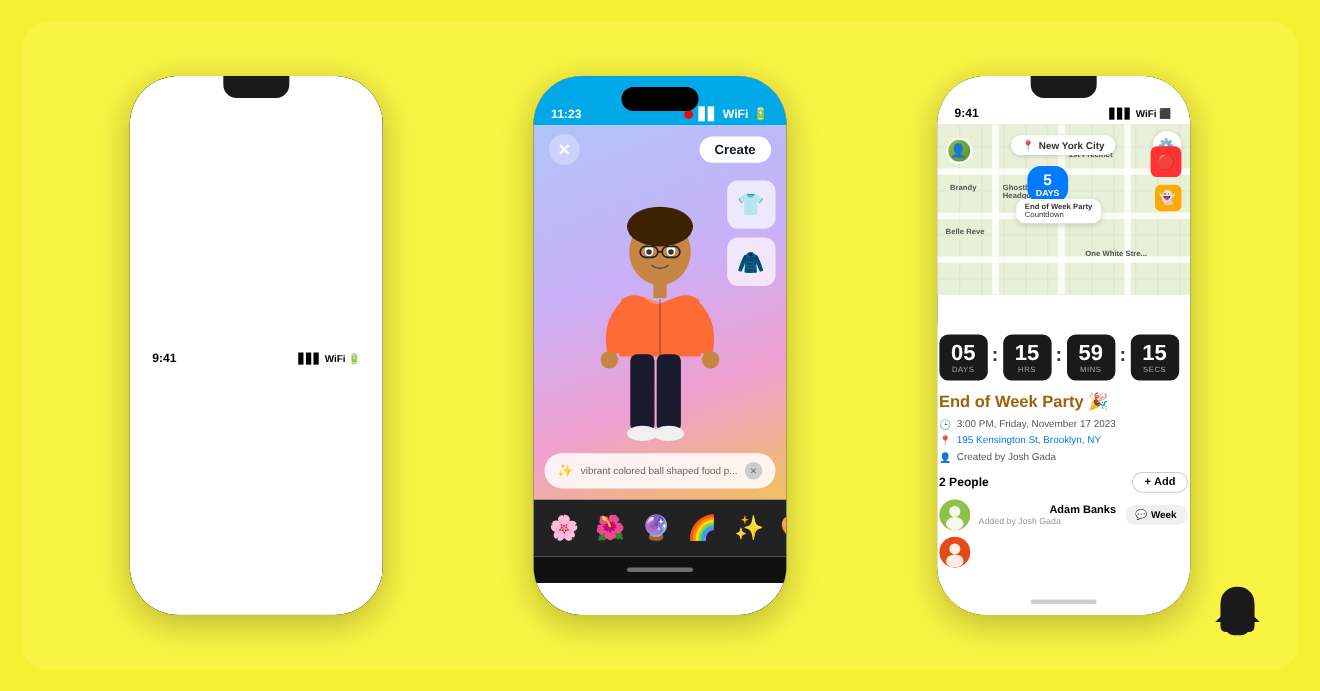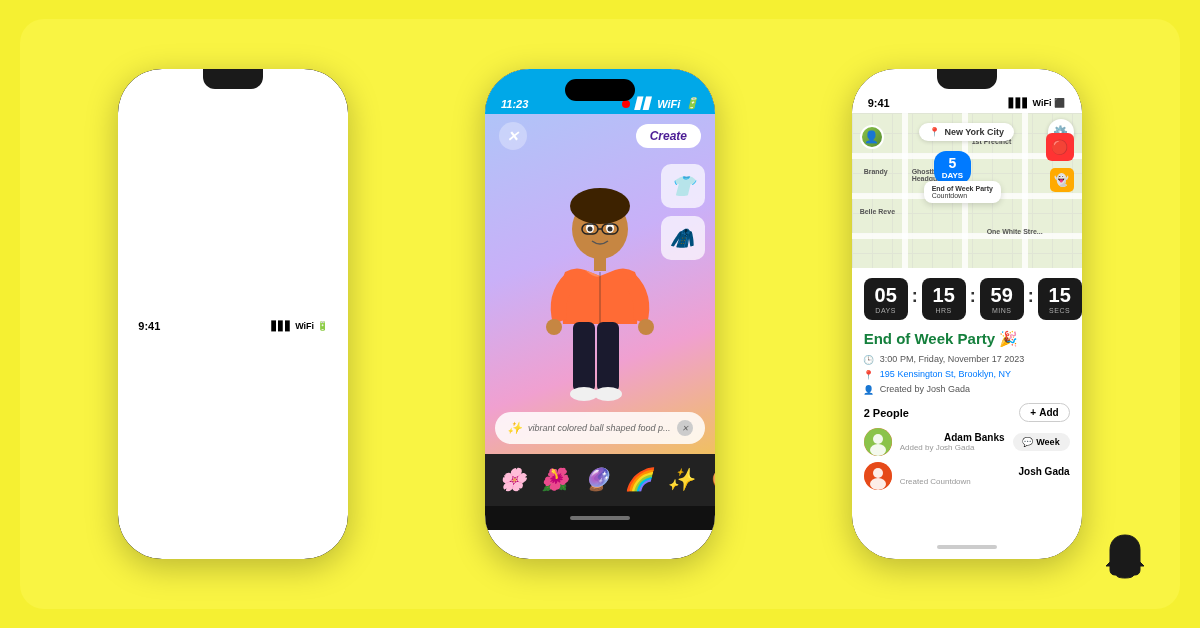--- a/index.html
+++ b/index.html
@@ -54,21 +54,20 @@
       padding: 8px 20px 4px;
       font-size: 11px;
       font-weight: 600;
     }
     .phone1 .status-icons { display: flex; gap: 3px; align-items: center; font-size: 9px; }
 
     
     .phone2 {
       width: 230px;
       height: 490px;
-      font-style: italic;
     }
     .avatar-screen {
       background: linear-gradient(160deg, #b0c4f8 0%, #c9b0f8 40%, #f0a0d0 70%, #f0c060 100%);
       height: 340px;
       position: relative;
       display: flex;
       align-items: flex-end;
       justify-content: center;
     }
     .avatar-top-bar {
@@ -86,21 +85,21 @@
       display: flex; align-items: center; justify-content: center;
       font-size: 14px; color: white; font-weight: 700;
       cursor: pointer;
     }
     .create-btn {
       background: white;
       border-radius: 20px;
       padding: 5px 14px;
       font-size: 12px;
       font-weight: 700;
-      color: #4c1d95;
+      color: #0f172a;
       cursor: pointer;
     }
     .outfit-options {
       display: flex;
       gap: 8px;
       position: absolute;
       right: 10px;
       top: 50px;
       flex-direction: column;
     }
@@ -244,23 +243,24 @@
       border-radius: 8px;
       padding: 4px 8px;
       font-size: 7px;
       color: #333;
       box-shadow: 0 2px 6px rgba(0,0,0,0.15);
       max-width: 80px;
     }
     .event-popup .event-title { font-weight: 700; font-size: 7px; }
     .event-section {
       background: white;
-      padding: 10px 12px;
+      padding: 10px 2px;
       overflow-y: hidden;
       flex: 1;
+      margin-top: 26px;
     }
     .countdown-timer {
       display: flex;
       gap: 4px;
       align-items: center;
       margin-bottom: 10px;
     }
     .timer-unit {
       background: #1a1a1a;
       color: white;
@@ -268,21 +268,21 @@
       padding: 6px 8px;
       text-align: center;
       min-width: 44px;
     }
     .timer-unit .num { font-size: 20px; font-weight: 800; }
     .timer-unit .lbl { font-size: 7px; color: #aaa; letter-spacing: 0.5px; }
     .timer-sep { font-size: 18px; font-weight: 700; color: #333; margin-top: -6px; }
     .event-title-main {
       font-size: 15px;
       font-weight: 800;
-      color: #15803d;
+      color: #a16207;
       margin-bottom: 6px;
     }
     .event-detail {
       display: flex;
       align-items: flex-start;
       gap: 5px;
       font-size: 9px;
       color: #555;
       margin-bottom: 4px;
     }
@@ -607,24 +607,20 @@
         </div>
 
         <div class="person-row">
           <div class="person-avatar">
             <svg width="28" height="28" viewBox="0 0 28 28">
                 <circle cx="14" cy="14" r="14" fill="#e64a19"></circle>
                 <circle cx="14" cy="11" r="5" fill="#fff" opacity="0.9"></circle>
                 <ellipse cx="14" cy="22" rx="8" ry="6" fill="#fff" opacity="0.9"></ellipse>
               </svg>
           </div>
-          <div class="person-info">
-            <div class="person-name">Josh Gada</div>
-            <div class="person-sub">Created Countdown</div>
-          </div>
         </div>
       </div>
       <div class="home-indicator">
         <div class="home-bar"></div>
       </div>
     </div>
   </div>
 
   <div class="snap-logo">
     <svg width="50" height="50" viewBox="0 0 50 50" fill="none">

